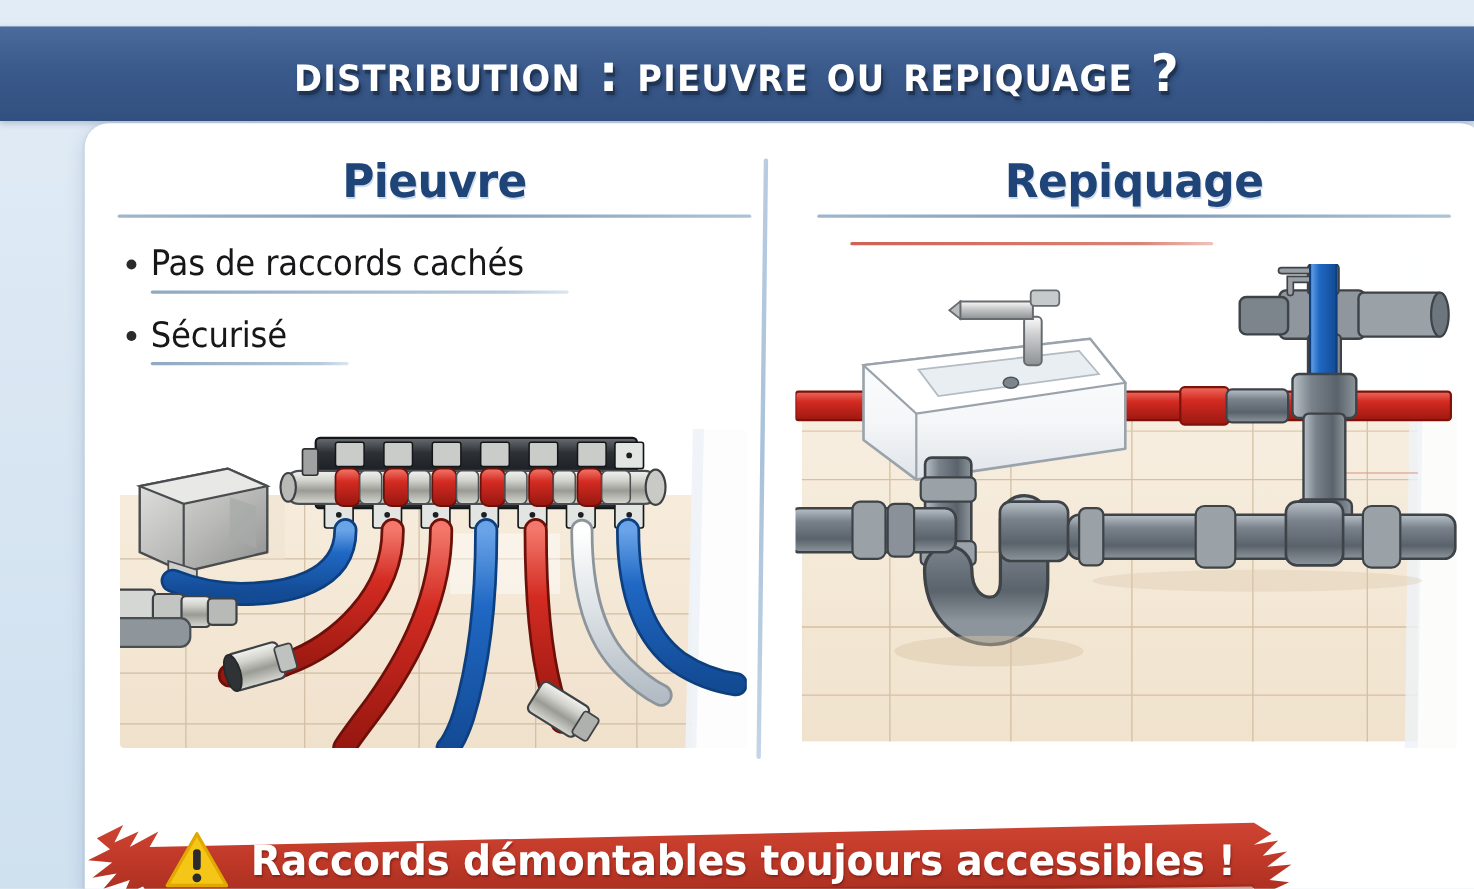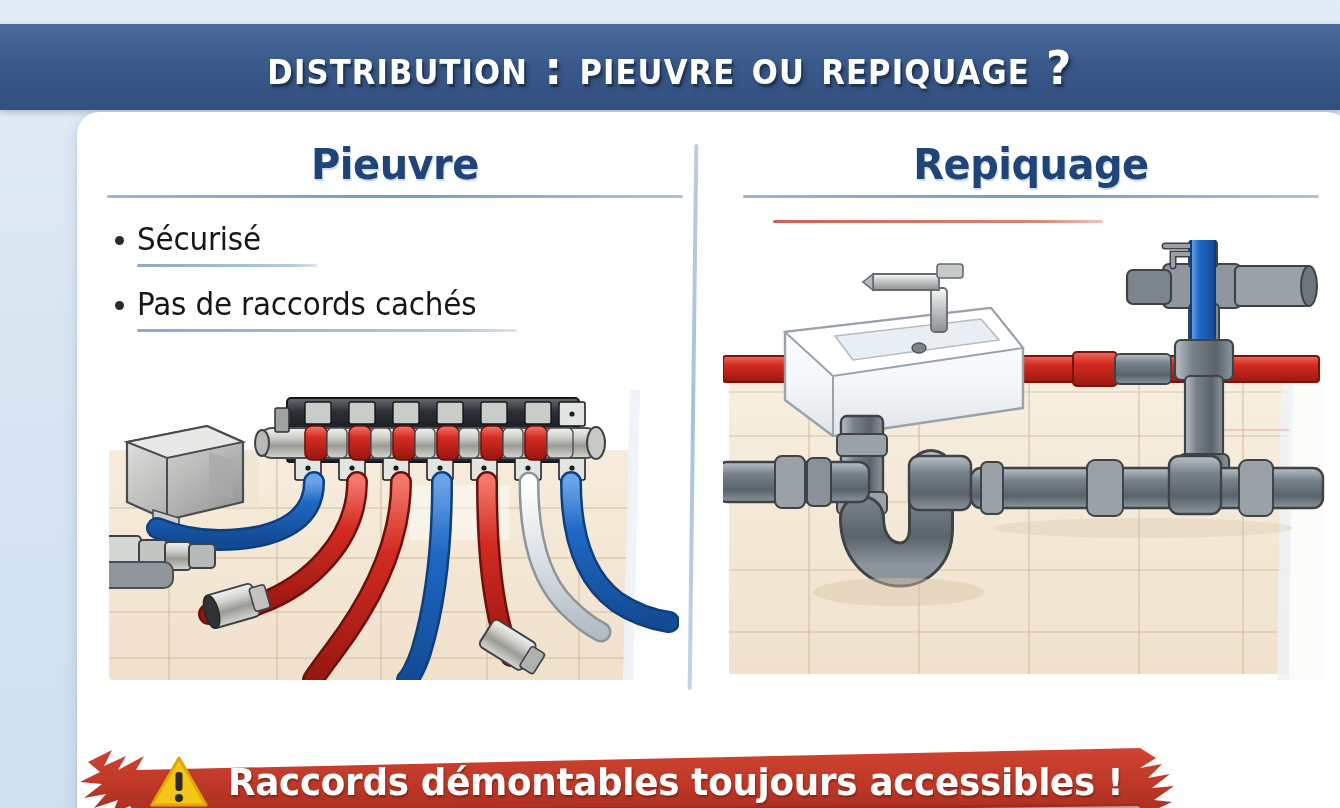--- a/index.html
+++ b/index.html
@@ -232,30 +232,30 @@
     <div class="panels">
 
       <div class="panel">
         <div class="panel-title">Pieuvre</div>
         <div class="title-rule"></div>
 
         <ul class="bullets">
           <li class="bullet-row">
             <div class="bullet-line">
               <span class="dot"></span>
-              <span class="bullet-text">Sécurisé</span>
+              <span class="bullet-text">Pas de raccords cachés</span>
             </div>
-            <div class="bullet-underline u-w2"></div>
+            <div class="bullet-underline u-w1"></div>
           </li>
           <li class="bullet-row">
             <div class="bullet-line">
               <span class="dot"></span>
-              <span class="bullet-text">Pas de raccords cachés</span>
+              <span class="bullet-text">Sécurisé</span>
             </div>
-            <div class="bullet-underline u-w1"></div>
+            <div class="bullet-underline u-w2"></div>
           </li>
         </ul>
       </div>
 
       <div class="panel">
         <div class="panel-title">Repiquage</div>
         <div class="title-rule"></div>
 
         <ul class="bullets">
           <li class="bullet-row">

